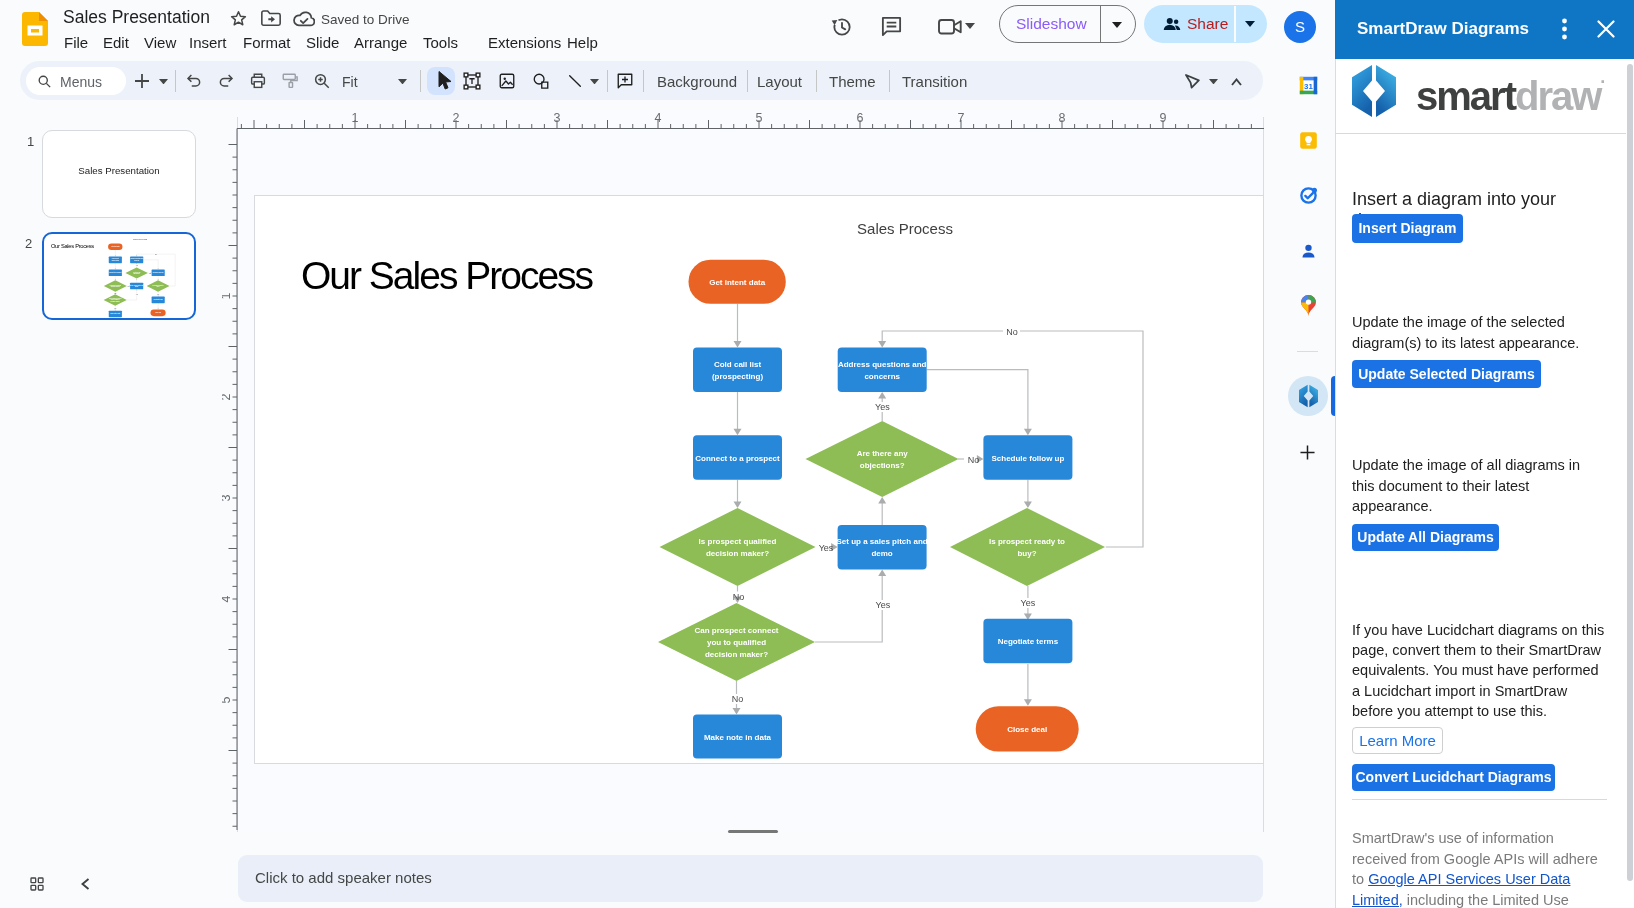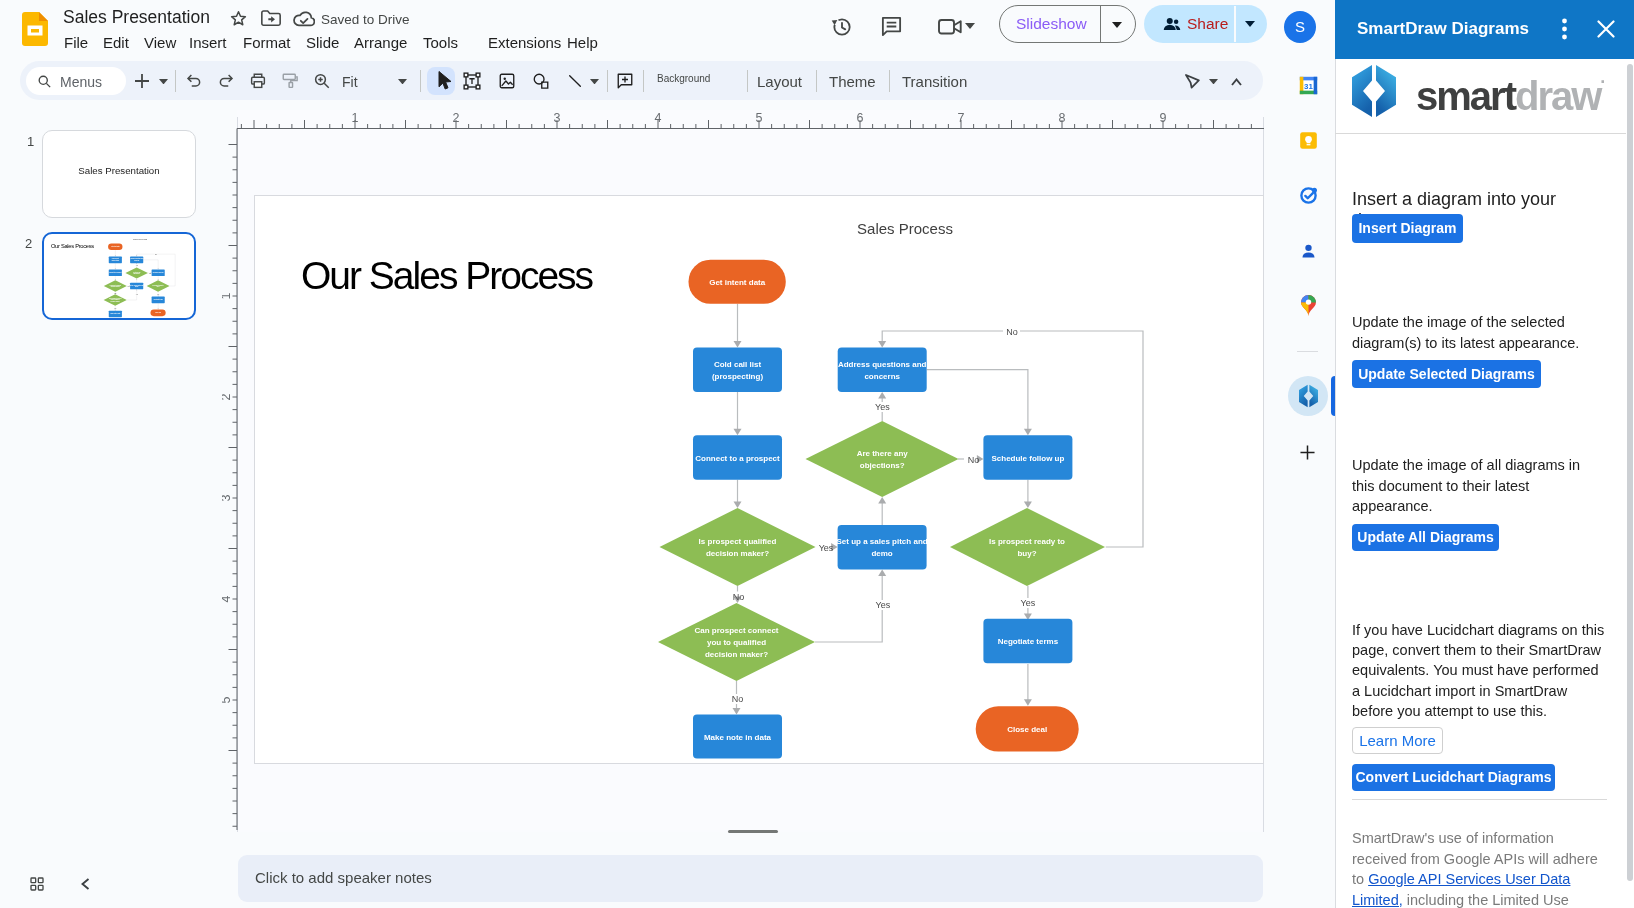--- a/index.html
+++ b/index.html
@@ -167,21 +167,21 @@
     <path d="M0 0 L5 6 L10 0 Z" fill="#444746"></path>
   </svg>
 <div class="abs" style="left:607px;top:70px;width:1px;height:22px;background:#c4c7c5;"></div>
 
 <svg class="abs" style="left:616px;top:72px;" width="18" height="18" viewBox="0 0 24 24" fill="none" stroke="#1f1f1f" stroke-width="1.8">
   <path d="M3 3 h18 v14 H7 l-4 4 Z" stroke-linejoin="round"></path>
   <path d="M8 10 h8 M12 6 v8"></path>
 </svg>
 <div class="abs" style="left:643px;top:70px;width:1px;height:22px;background:#c4c7c5;"></div>
 
-<div class="abs" style="top:73px;font-size:10px;color:#444746;left:657px;">Background</div>
+<div class="abs" style="top:73px;font-size:15px;color:#444746;left:657px;">Background</div>
 <div class="abs" style="left:747px;top:70px;width:1px;height:22px;background:#c4c7c5;"></div>
 <div class="abs" style="top:73px;font-size:15px;color:#444746;left:757px;">Layout</div>
 <div class="abs" style="left:816px;top:70px;width:1px;height:22px;background:#c4c7c5;"></div>
 <div class="abs" style="top:73px;font-size:15px;color:#444746;left:829px;">Theme</div>
 <div class="abs" style="left:889px;top:70px;width:1px;height:22px;background:#c4c7c5;"></div>
 <div class="abs" style="top:73px;font-size:15px;color:#444746;left:902px;">Transition</div>
 
 <svg class="abs" style="left:1185px;top:74px;" width="15" height="15" viewBox="0 0 15 15" fill="none" stroke="#3c4043" stroke-width="1.8" stroke-linejoin="round">
   <path d="M1 1 L13.8 6.4 L6.6 13.6 L5.6 8.6 Z"></path>
 </svg>

